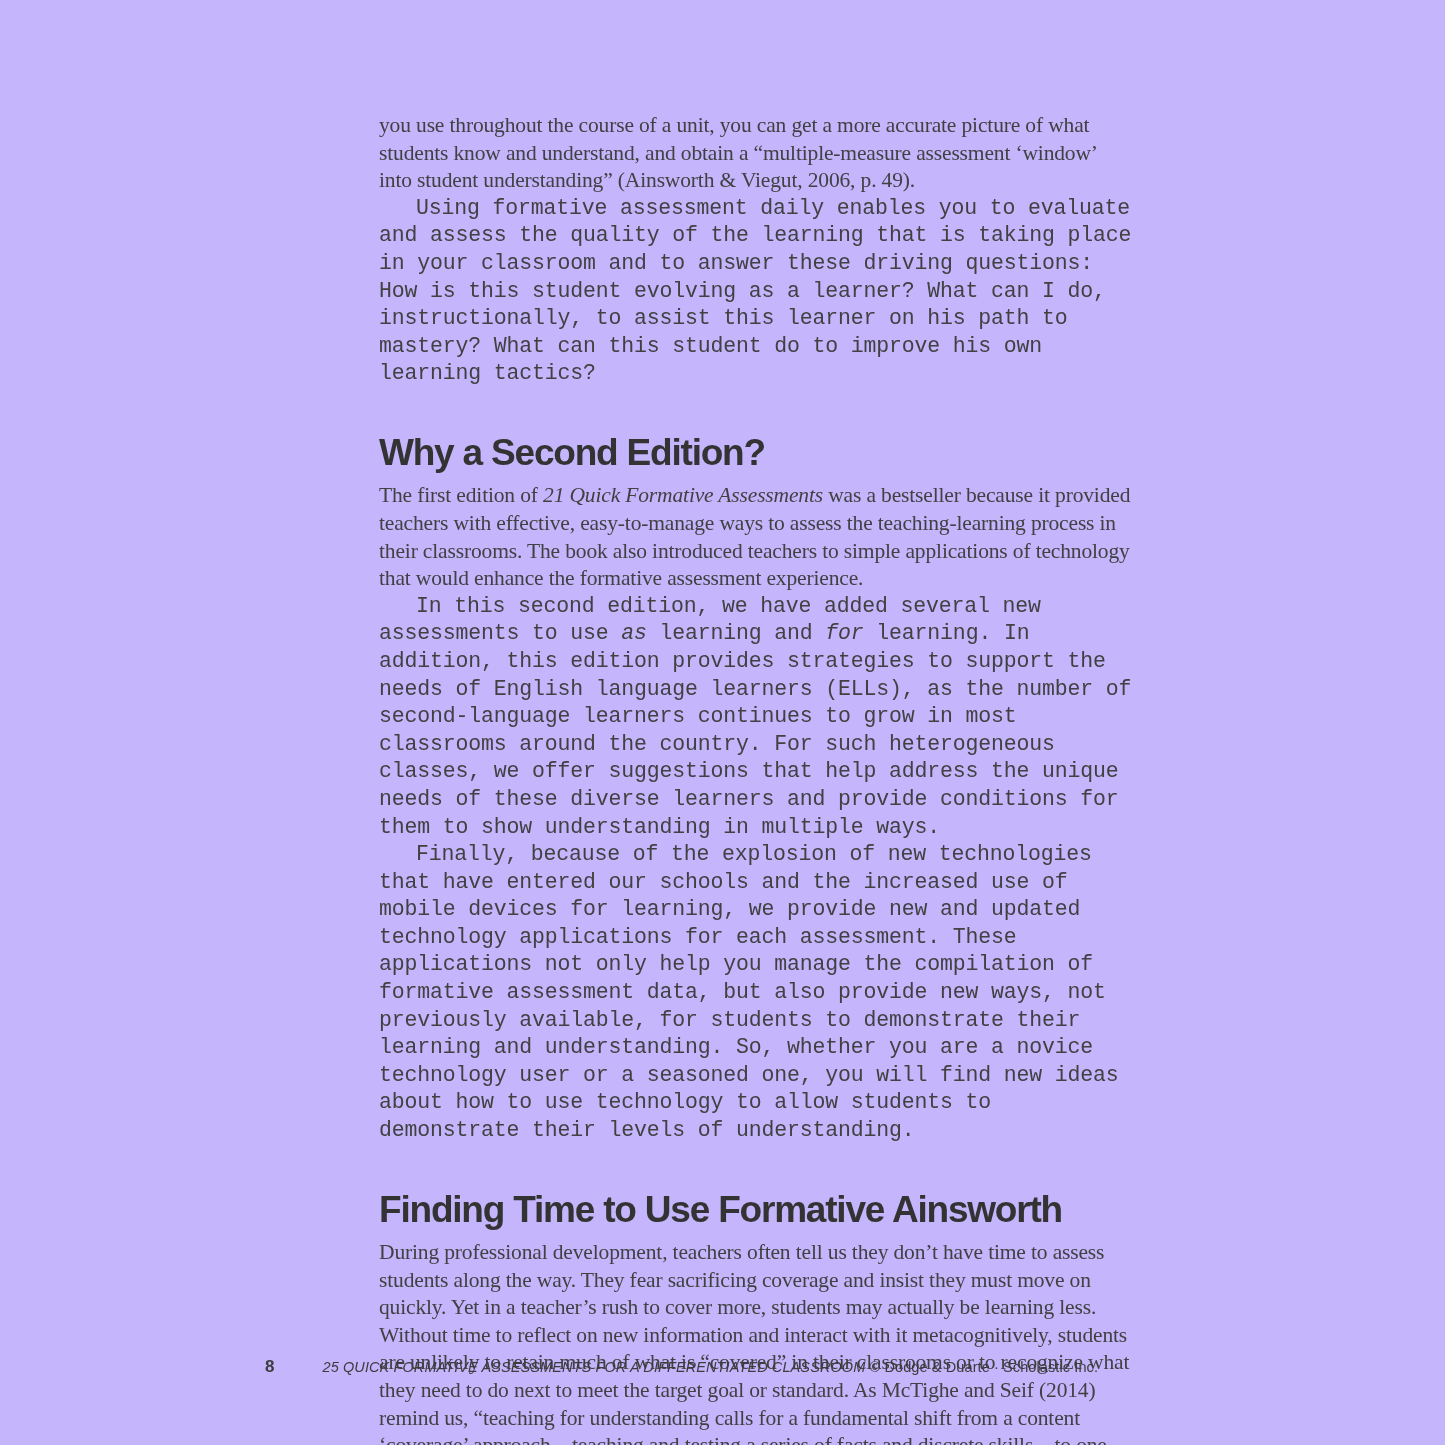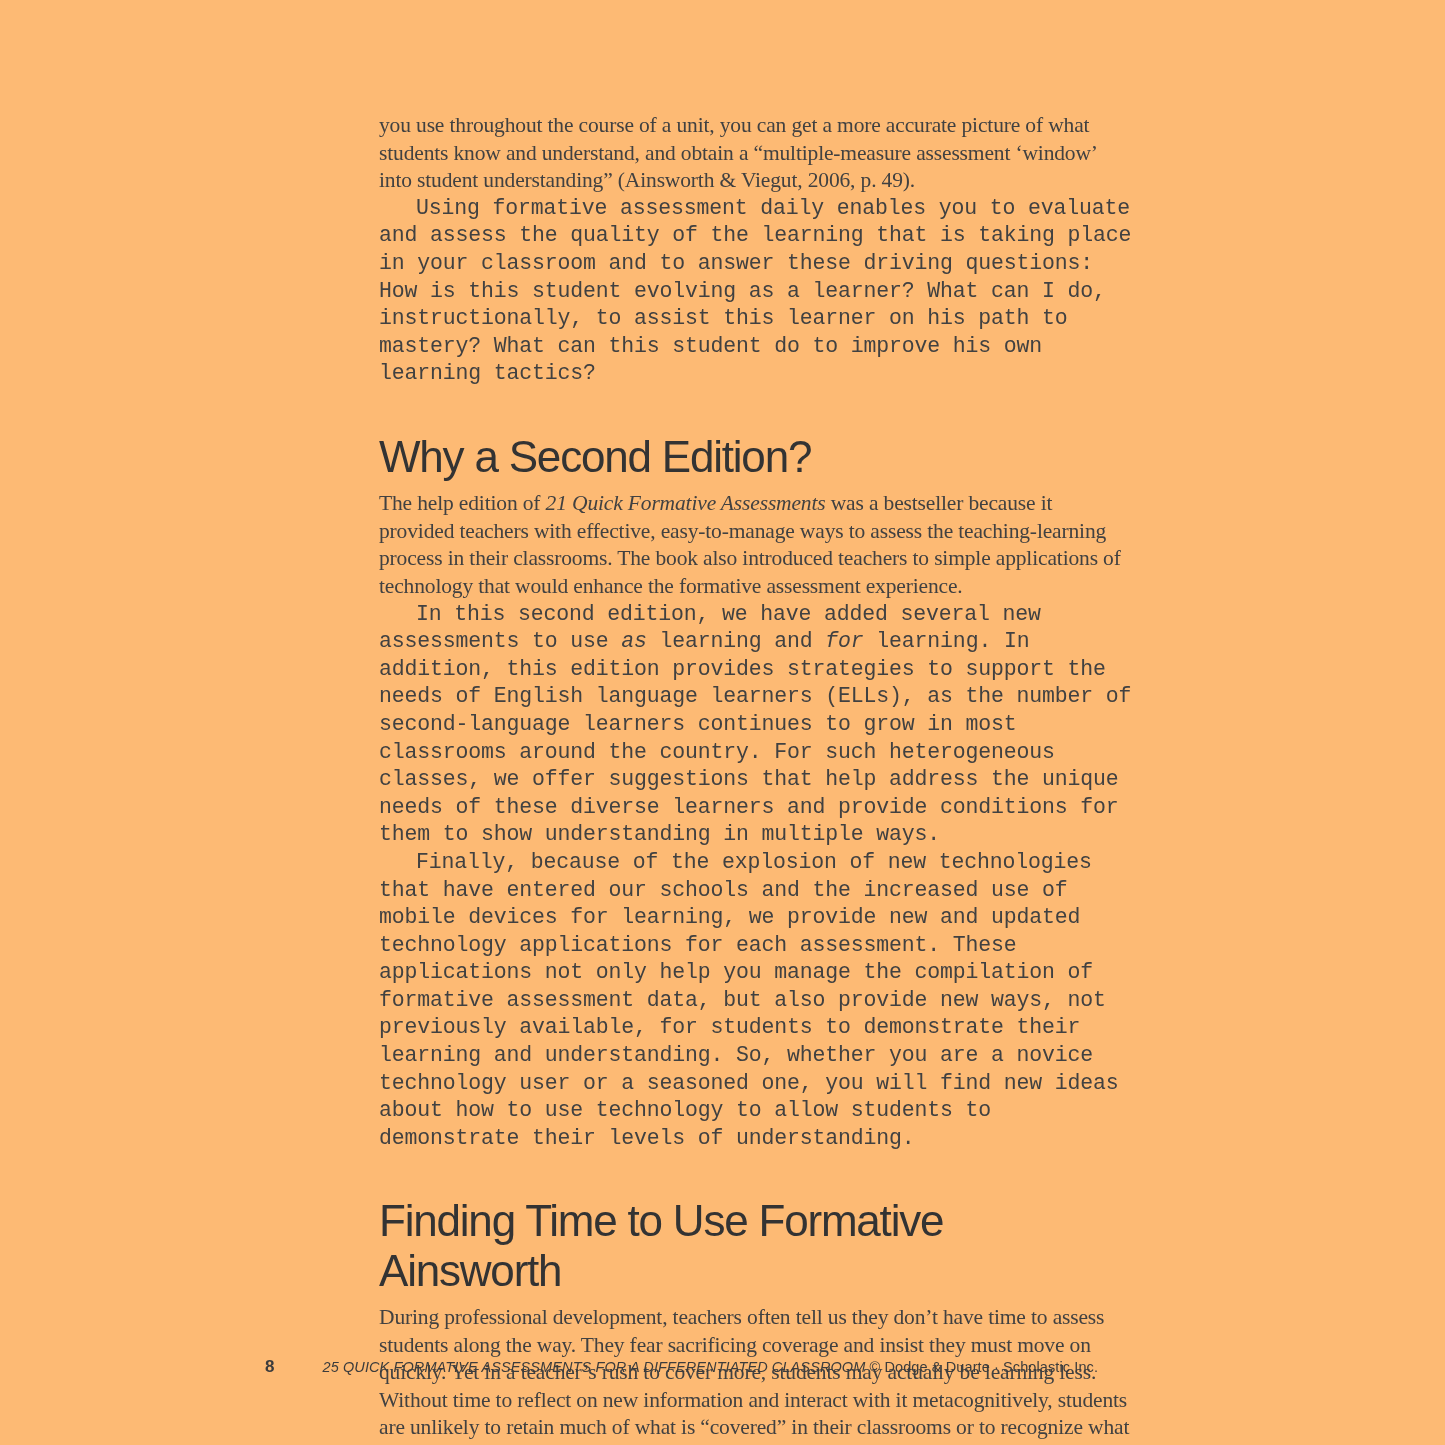--- a/index.html
+++ b/index.html
@@ -7,39 +7,39 @@
   body {
     width: 1445px;
     height: 1445px;
     background: #ffffff;
     font-family: "Liberation Serif", serif;
   }
   .page {
     position: relative;
     width: 1445px;
     height: 1445px;
-    background: #fdba74;
+    background: #c4b5fd;
     overflow: hidden;
   }
   .content {
     position: absolute;
     left: 379px;
     top: 112px;
     width: 753px;
     color: #414141;
     font-size: 21.5px;
     line-height: 27.6px;
     letter-spacing: -0.15px;
   }
   .para { margin: 0; }
   .para.indent { text-indent: 37px; font-family: Liberation Mono, monospace; }
   .heading {
     font-family: "Liberation Sans", sans-serif;
-    font-weight: 400;
-    font-size: 44px;
+    font-weight: 700;
+    font-size: 37px;
     line-height: 1.12;
     color: #333333;
     letter-spacing: -1.2px;
     margin: 44px 0 9px 0;
   }
   .italic { font-style: italic; }
   .footer {
     position: absolute;
     left: 265px;
     top: 1357px;
@@ -67,21 +67,21 @@
 <div class="page">
 
   <main class="content">
 
     <p class="para">you use throughout the course of a unit, you can get a more accurate picture of what students know and understand, and obtain a “multiple-measure assessment ‘window’ into student understanding” (Ainsworth &amp; Viegut, 2006, p. 49).</p>
 
     <p class="para indent">Using formative assessment daily enables you to evaluate and assess the quality of the learning that is taking place in your classroom and to answer these driving questions: How is this student evolving as a learner? What can I do, instructionally, to assist this learner on his path to mastery? What can this student do to improve his own learning tactics?</p>
 
     <h1 class="heading">Why a Second Edition?</h1>
 
-    <p class="para"><span>The help edition of </span><span class="italic">21 Quick Formative Assessments</span><span> was a bestseller because it provided teachers with effective, easy-to-manage ways to assess the teaching-learning process in their classrooms. The book also introduced teachers to simple applications of technology that would enhance the formative assessment experience.</span></p>
+    <p class="para"><span>The first edition of </span><span class="italic">21 Quick Formative Assessments</span><span> was a bestseller because it provided teachers with effective, easy-to-manage ways to assess the teaching-learning process in their classrooms. The book also introduced teachers to simple applications of technology that would enhance the formative assessment experience.</span></p>
 
     <p class="para indent"><span>In this second edition, we have added several new assessments to use </span><span class="italic">as</span><span> learning and </span><span class="italic">for</span><span> learning. In addition, this edition provides strategies to support the needs of English language learners (ELLs), as the number of second-language learners continues to grow in most classrooms around the country. For such heterogeneous classes, we offer suggestions that help address the unique needs of these diverse learners and provide conditions for them to show understanding in multiple ways.</span></p>
 
     <p class="para indent">Finally, because of the explosion of new technologies that have entered our schools and the increased use of mobile devices for learning, we provide new and updated technology applications for each assessment. These applications not only help you manage the compilation of formative assessment data, but also provide new ways, not previously available, for students to demonstrate their learning and understanding. So, whether you are a novice technology user or a seasoned one, you will find new ideas about how to use technology to allow students to demonstrate their levels of understanding.</p>
 
     <h1 class="heading">Finding Time to Use Formative Ainsworth</h1>
 
     <p class="para">During professional development, teachers often tell us they don’t have time to assess students along the way. They fear sacrificing coverage and insist they must move on quickly. Yet in a teacher’s rush to cover more, students may actually be learning less. Without time to reflect on new information and interact with it metacognitively, students are unlikely to retain much of what is “covered” in their classrooms or to recognize what they need to do next to meet the target goal or standard. As McTighe and Seif (2014) remind us, “teaching for understanding calls for a fundamental shift from a content ‘coverage’ approach—teaching and testing a series of facts and discrete skills—to one that emphasizes the ‘uncoverage’ of important, transferable ideas and</p>
 
   </main>

